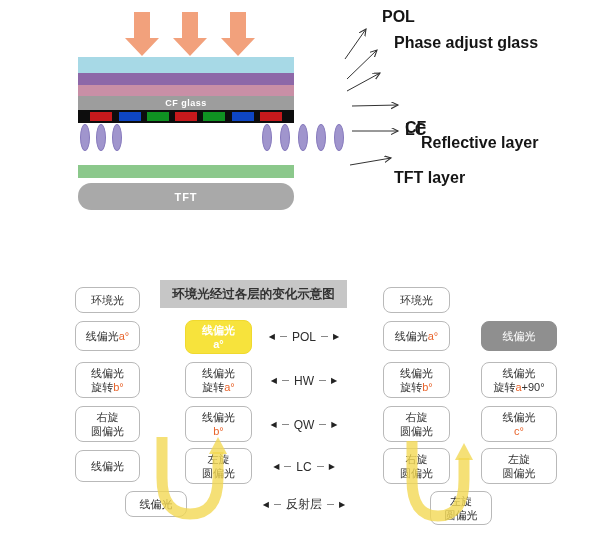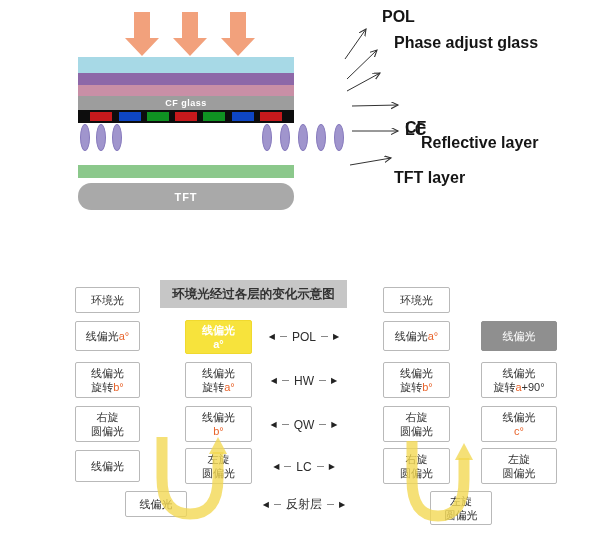--- a/index.html
+++ b/index.html
@@ -27,21 +27,21 @@
   .lbl-pol{left:382px;top:8px;}
   .lbl-phase{left:394px;top:34px;}
   .lbl-scatter{left:391px;top:60px;}
   .lbl-cf{left:405px;top:95px;margin-top:24px;}
   .lbl-lc{left:405px;top:121px;}
   .lbl-refl{left:394px;top:134px;margin-left:27px;}
   .lbl-tft{left:394px;top:169px;}
   .top-svg{position:absolute;left:0;top:0;}
 
   
-  .fbox{position:absolute;background:#fff;border:1px solid #b9b9b9;border-radius:2px;
+  .fbox{position:absolute;background:#fff;border:1px solid #b9b9b9;border-radius:8px;
         display:flex;flex-direction:column;align-items:center;justify-content:center;
         font-size:11px;line-height:1.3;color:#333;text-align:center;z-index:1;box-sizing:border-box;}
   .fbox .hl{color:#e8642c;}
   .fbox.yellow{background:#f7e33c;border-color:#f0d92e;color:#fff;font-weight:bold;}
   .fbox.gray{background:#8f8f8f;border-color:#8f8f8f;color:#fff;}
   .flow-title{position:absolute;left:160px;top:280px;width:187px;height:28px;background:#c6c6c6;
               color:#333;font-weight:bold;font-size:12.5px;display:flex;align-items:center;
               justify-content:center;z-index:1;}
   .mid-row{position:absolute;left:257px;width:94px;height:17px;display:flex;align-items:center;
            justify-content:center;gap:5px;z-index:1;font-size:12px;color:#2d2d2d;white-space:nowrap;}

